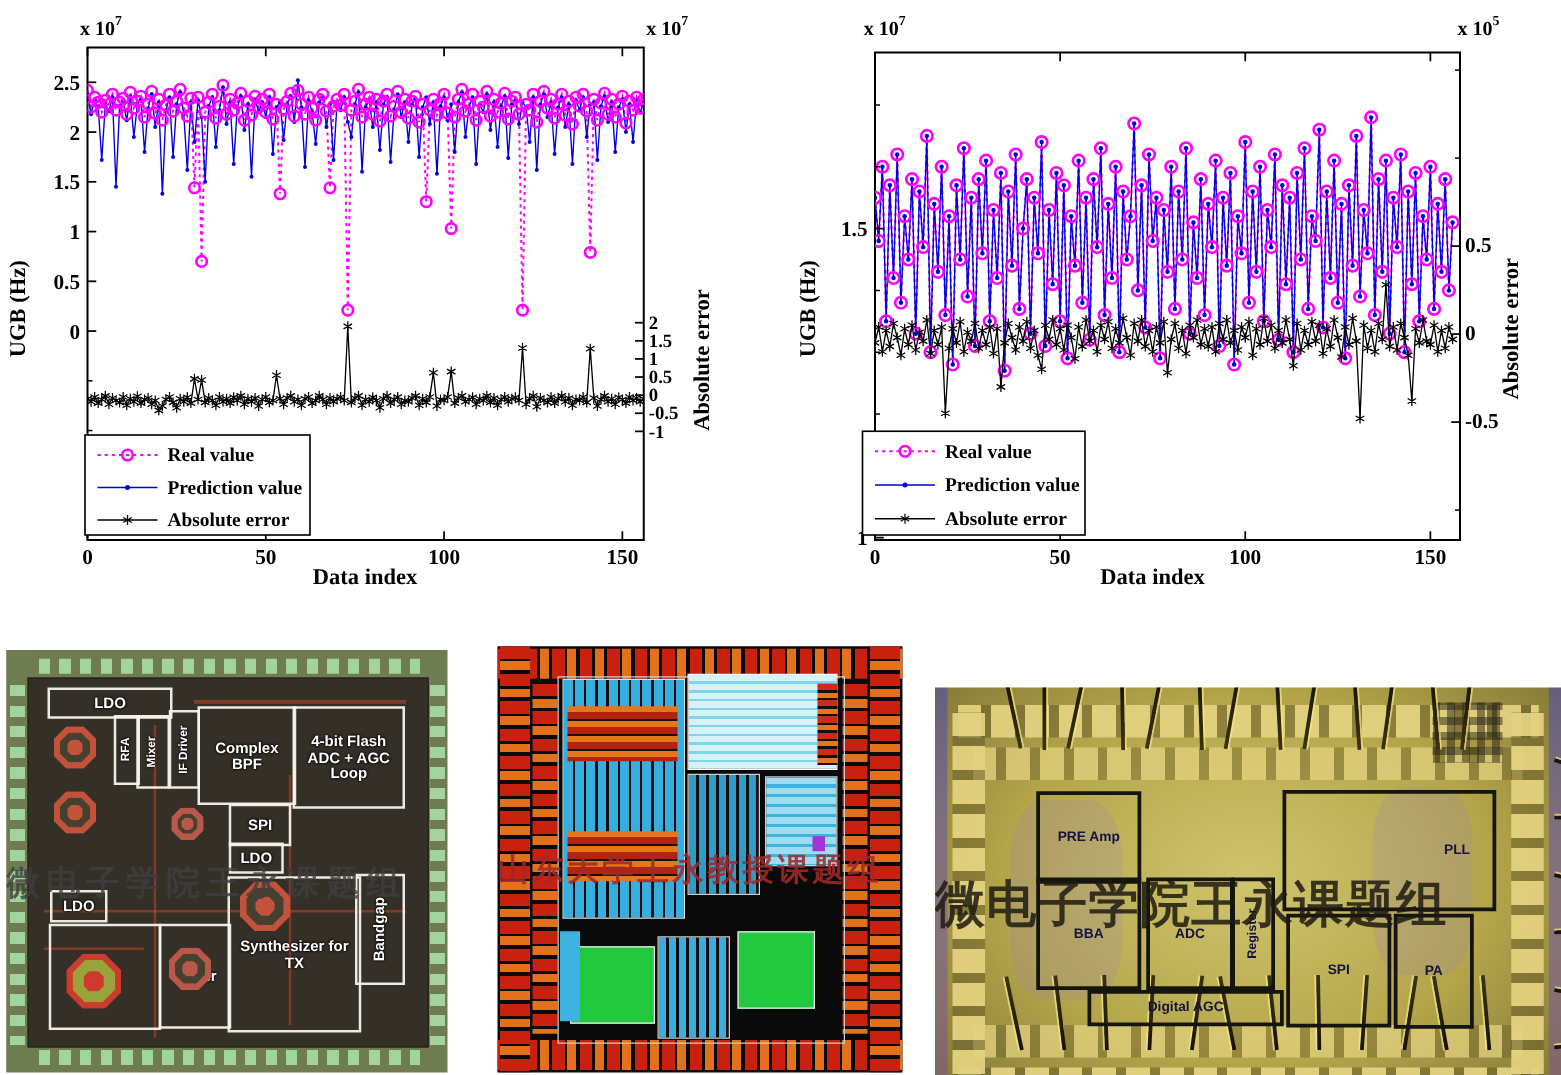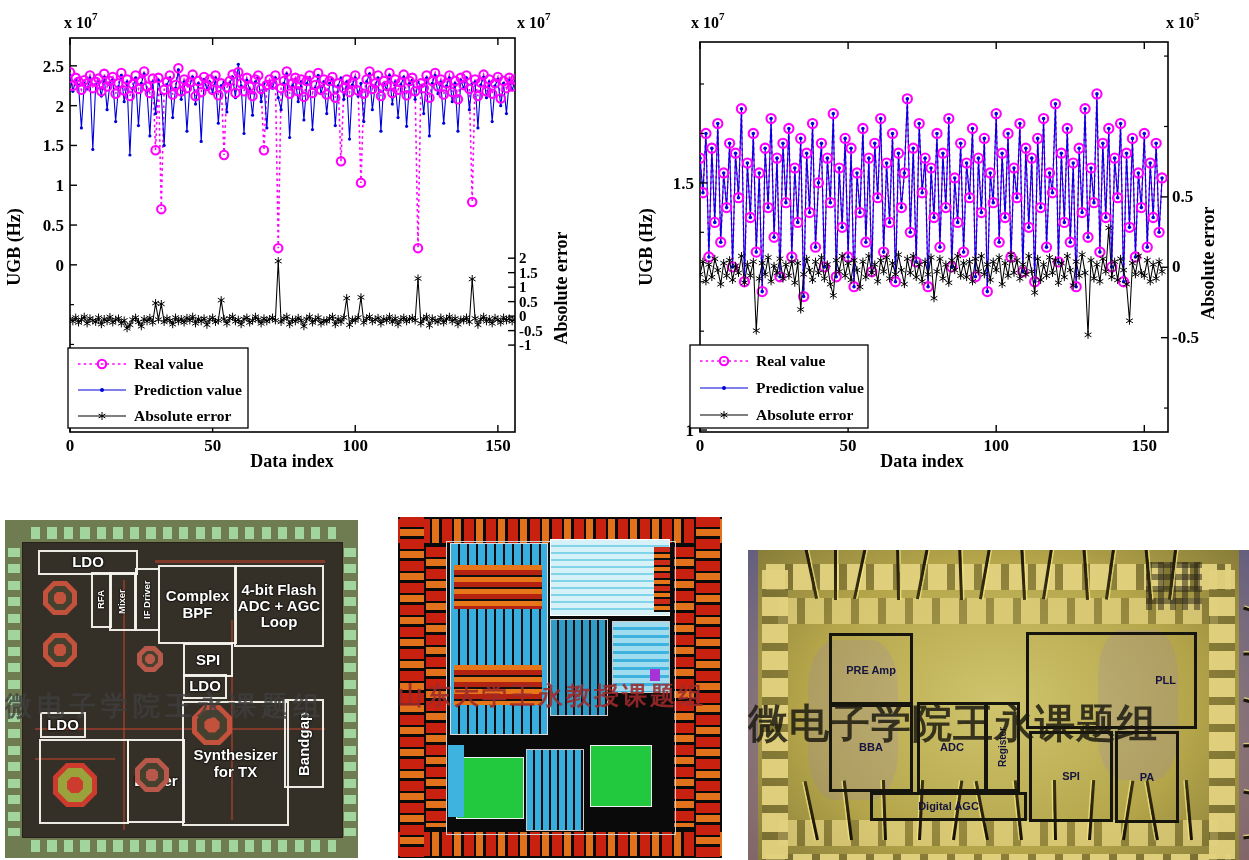--- a/index.html
+++ b/index.html
@@ -11,21 +11,21 @@
   .ax{font-size:18px;}
   .lg{font-size:15.5px;}
   .sc{font-size:16px;}
   .sce{font-size:11px;}
 
   
   #chip1{position:absolute;left:5px;top:520px;width:353px;height:338px;background:#6f7c52;overflow:hidden;}
   #chip1 .die{position:absolute;left:17px;top:22px;width:319px;height:294px;background:#342f27;border:1px solid #262219;}
   .padsH{position:absolute;height:12px;background:repeating-linear-gradient(90deg,#a2d49d 0 9px,rgba(0,0,0,0) 9px 16.5px);}
   .padsV{position:absolute;width:12px;background:repeating-linear-gradient(180deg,#a2d49d 0 9px,rgba(0,0,0,0) 9px 16.5px);}
-  .c1b{position:absolute;border:2px solid rgba(245,245,238,.95);color:#fff;font-weight:bold;font-size:15px;line-height:1.08;display:flex;align-items:center;justify-content:center;text-align:center;padding:1px;text-shadow:0 0 2px #000,0 0 2px #000;}
+  .c1b{position:absolute;border:2px solid rgba(245,245,238,.95);color:#fff;font-weight:bold;font-size:12px;line-height:1.08;display:flex;align-items:center;justify-content:center;text-align:center;padding:1px;text-shadow:0 0 2px #000,0 0 2px #000;}
   .vtext{writing-mode:vertical-rl;transform:rotate(180deg);}
   .lbl-bottom{align-items:flex-end;padding-bottom:3px;}
   .oct{position:absolute;clip-path:polygon(30% 0,70% 0,100% 30%,100% 70%,70% 100%,30% 100%,0 70%,0 30%);background:var(--c,#c2523c);}
   .oct .o2{position:absolute;inset:5px;clip-path:polygon(30% 0,70% 0,100% 30%,100% 70%,70% 100%,30% 100%,0 70%,0 30%);background:#46412f;}
   .oct .o3{position:absolute;inset:31%;clip-path:polygon(30% 0,70% 0,100% 30%,100% 70%,70% 100%,30% 100%,0 70%,0 30%);background:var(--c,#c2523c);}
   .rline{position:absolute;background:rgba(205,70,45,.5);}
   .wm{position:absolute;left:0;right:0;text-align:left;font-family:"Liberation Serif",serif;font-weight:bold;white-space:nowrap;z-index:30;}
   #chip1 .wm{top:168px;font-size:27px;letter-spacing:5px;color:rgba(62,62,62,.8);}
 
   

